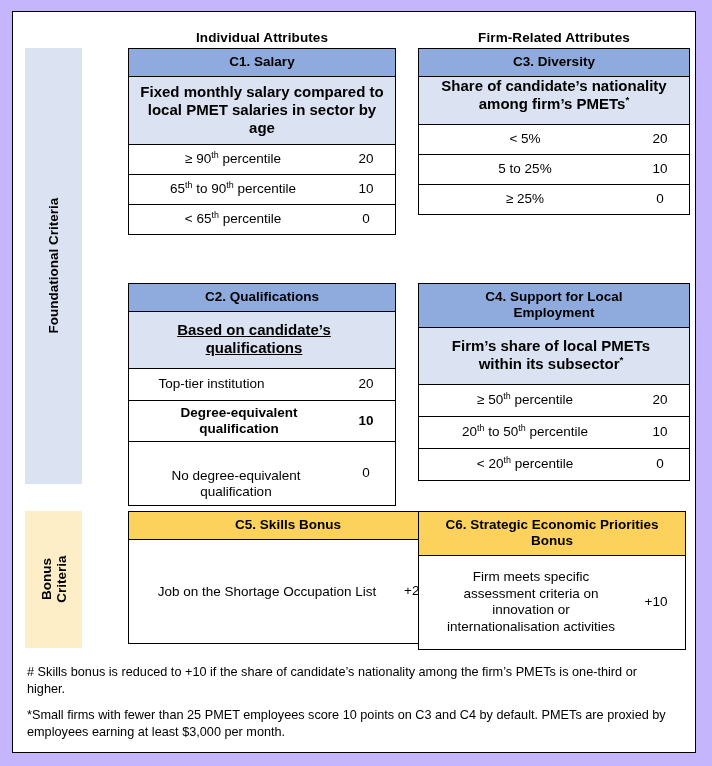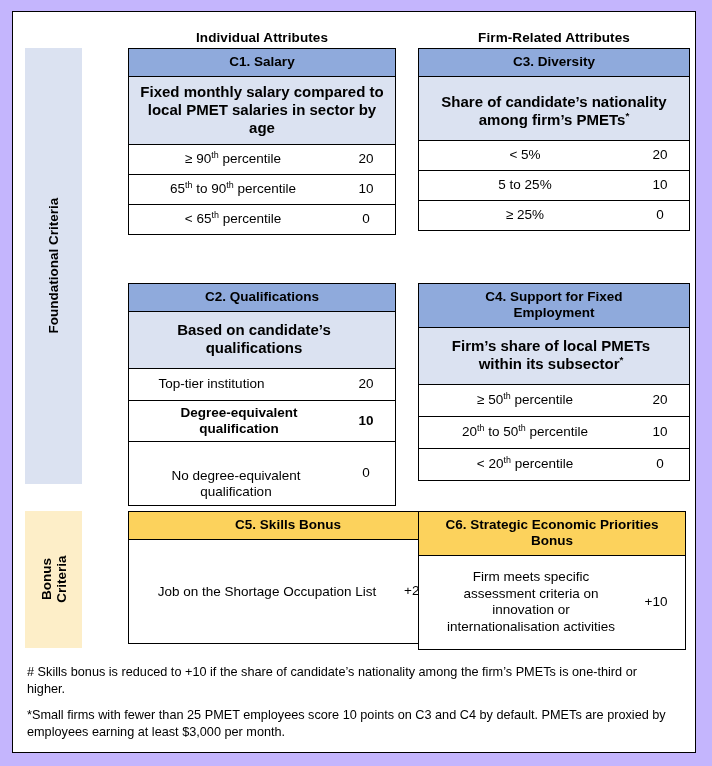--- a/index.html
+++ b/index.html
@@ -173,56 +173,56 @@
     </div>
 
     <div class="ct-row">
       <div class="ct-crit"><span>&lt; 65</span><sup>th</sup><span> percentile</span></div>
       <div class="ct-pts">0</div>
     </div>
   </div>
 
   <div class="ctable" id="table-c3" style="left:418px; top:48px; width:272px;">
     <div class="ct-head">C3. Diversity</div>
-    <div class="ct-sub" style="padding:16px 14px 11px 14px;"><span>Share of candidate’s nationality among firm’s PMETs</span><sup>*</sup></div>
+    <div class="ct-sub" style="padding:0 14px 11px 14px;"><span>Share of candidate’s nationality among firm’s PMETs</span><sup>*</sup></div>
 
     <div class="ct-row">
       <div class="ct-crit">&lt; 5%</div>
       <div class="ct-pts">20</div>
     </div>
     <div class="ct-row">
       <div class="ct-crit">5 to 25%</div>
       <div class="ct-pts">10</div>
     </div>
     <div class="ct-row">
       <div class="ct-crit">≥ 25%</div>
       <div class="ct-pts">0</div>
     </div>
   </div>
 
   <div class="ctable" id="table-c2" style="left:128px; top:283px; width:268px;">
     <div class="ct-head">C2. Qualifications</div>
-    <div class="ct-sub" style="padding:9px 26px 11px 10px;">Based on candidate’s qualifications</div>
+    <div class="ct-sub" style="padding:9px 26px 11px 10px;text-decoration:underline;">Based on candidate’s qualifications</div>
 
     <div class="ct-row" style="min-height:31px;gap:43px;">
       <div class="ct-crit">Top-tier institution</div>
       <div class="ct-pts">20</div>
     </div>
     <div class="ct-row" style="min-height:31px;font-weight:bold;">
       <div class="ct-crit" style="padding-left:14px;">Degree-equivalent qualification</div>
       <div class="ct-pts">10</div>
     </div>
     <div class="ct-row" style="min-height:31px;">
       <div class="ct-crit" style="padding-left:8px;margin-top:22px;">No degree-equivalent qualification</div>
       <div class="ct-pts">0</div>
     </div>
   </div>
 
   <div class="ctable" id="table-c4" style="left:418px; top:283px; width:272px;">
-    <div class="ct-head" style="padding:5px 26px 6px 26px;">C4. Support for Fixed Employment</div>
+    <div class="ct-head" style="padding:5px 26px 6px 26px;">C4. Support for Local Employment</div>
     <div class="ct-sub" style="padding:9px 20px 11px 14px;"><span>Firm’s share of local PMETs within its subsector</span><sup>*</sup></div>
 
     <div class="ct-row" style="min-height:31px;">
       <div class="ct-crit"><span>≥ 50</span><sup>th</sup><span> percentile</span></div>
       <div class="ct-pts">20</div>
     </div>
 
     <div class="ct-row" style="min-height:31px;justify-content:center;">
       <div class="ct-crit"><span>20</span><sup>th</sup><span> to 50</span><sup>th</sup><span> percentile</span></div>
       <div class="ct-pts">10</div>

